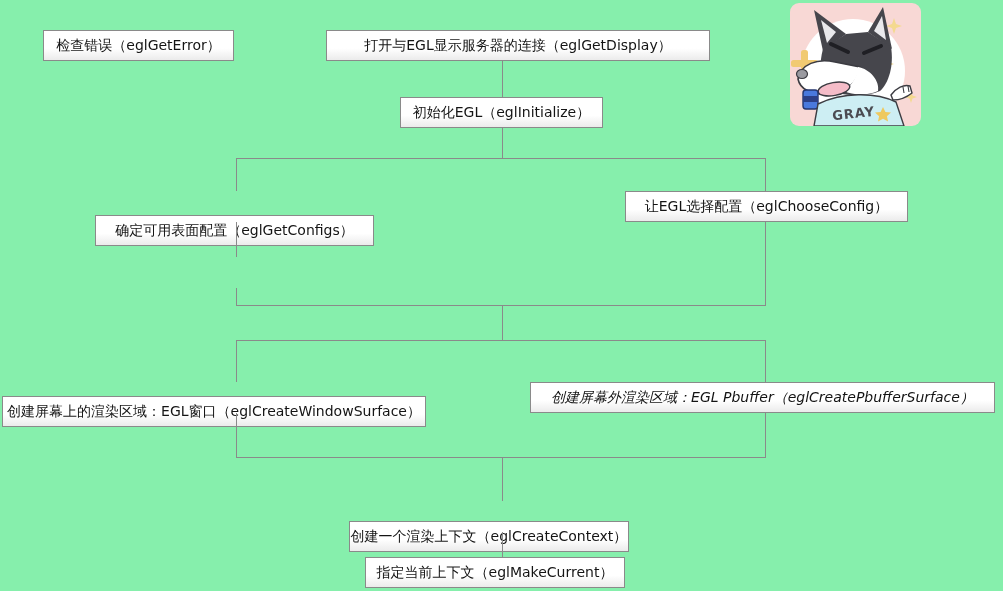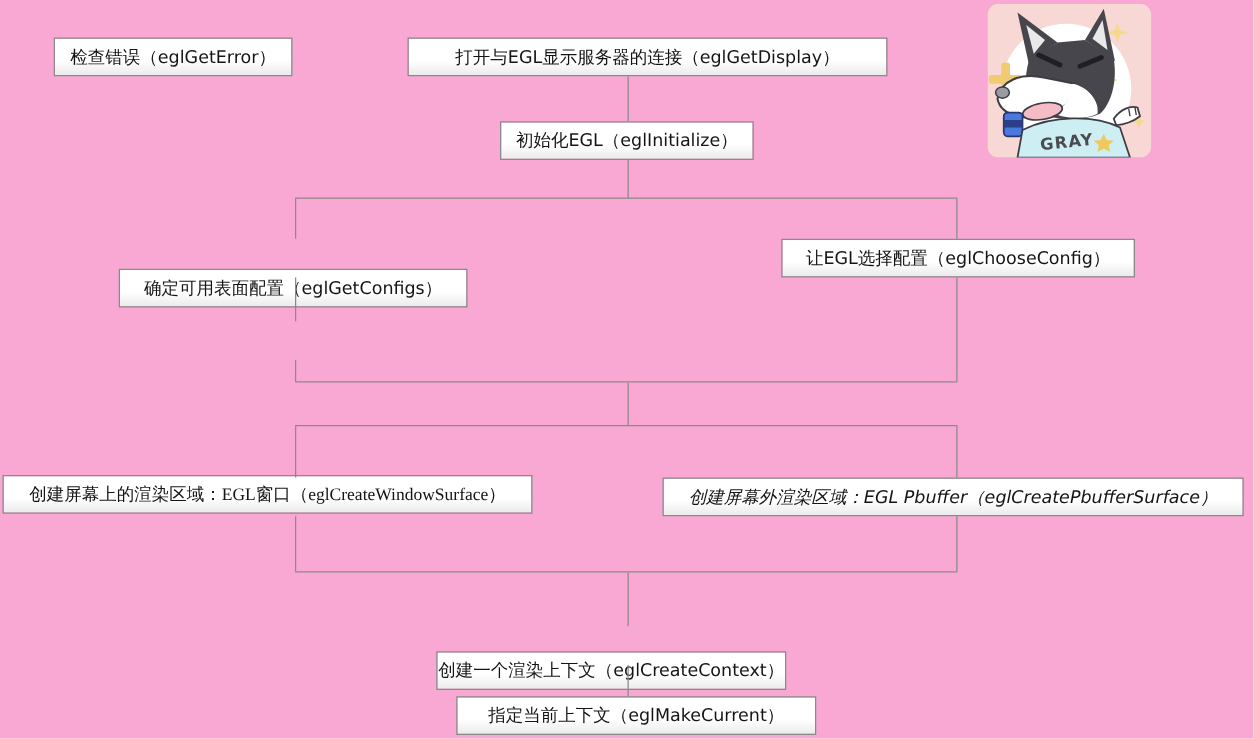--- a/index.html
+++ b/index.html
@@ -5,21 +5,21 @@
   html, body {
     margin: 0;
     padding: 0;
     background: #ffffff;
     font-family: "DejaVu Sans", "Liberation Sans", sans-serif;
   }
   #canvas {
     position: relative;
     width: 1003px;
     height: 591px;
-    background: #f9a8d4;
+    background: #86efac;
     overflow: hidden;
   }
   .node {
     position: absolute;
     box-sizing: border-box;
     height: 31px;
     border: 1px solid #8a8a8a;
     background: linear-gradient(180deg, #ffffff 0%, #ffffff 60%, #ebebeb 100%);
     color: #141414;
     font-size: 14px;
@@ -39,24 +39,24 @@
     height: 1px;
     background: #8a8a8a;
   }
   
   .n0 { left: 43px;  top: 30px;  width: 191px; }
   .n1 { left: 326px; top: 30px;  width: 384px; }
   .n2 { left: 400px; top: 97px;  width: 203px; }
   .n3 { left: 95px;  top: 191px; width: 279px; margin-top: 24px; }
   .n4 { left: 625px; top: 191px; width: 283px; }
   .n5 { left: 75px;  top: 257px; width: 321px; }
-  .n6 { left: 2px;   top: 380px; width: 424px; font-family: Liberation Serif, serif; }
+  .n6 { left: 2px;   top: 396px; width: 424px; }
   .n7 { left: 530px; top: 382px; width: 465px; font-style: italic; }
   .n8 { left: 349px; top: 501px; width: 280px; margin-top: 20px; }
-  .n9 { left: 365px; top: 557px; width: 288px; }
+  .n9 { left: 365px; top: 557px; width: 260px; }
   
   .v1  { left: 502px; top: 61px;  height: 36px; }
   .v2  { left: 502px; top: 128px; height: 31px; }
   .h1  { left: 236px; top: 158px; width: 530px; }
   .v3  { left: 236px; top: 159px; height: 32px; }
   .v4  { left: 765px; top: 159px; height: 32px; }
   .v5  { left: 236px; top: 222px; height: 35px; }
   .v6  { left: 236px; top: 288px; height: 17px; }
   .v7  { left: 765px; top: 222px; height: 83px; }
   .h2  { left: 236px; top: 305px; width: 530px; }

